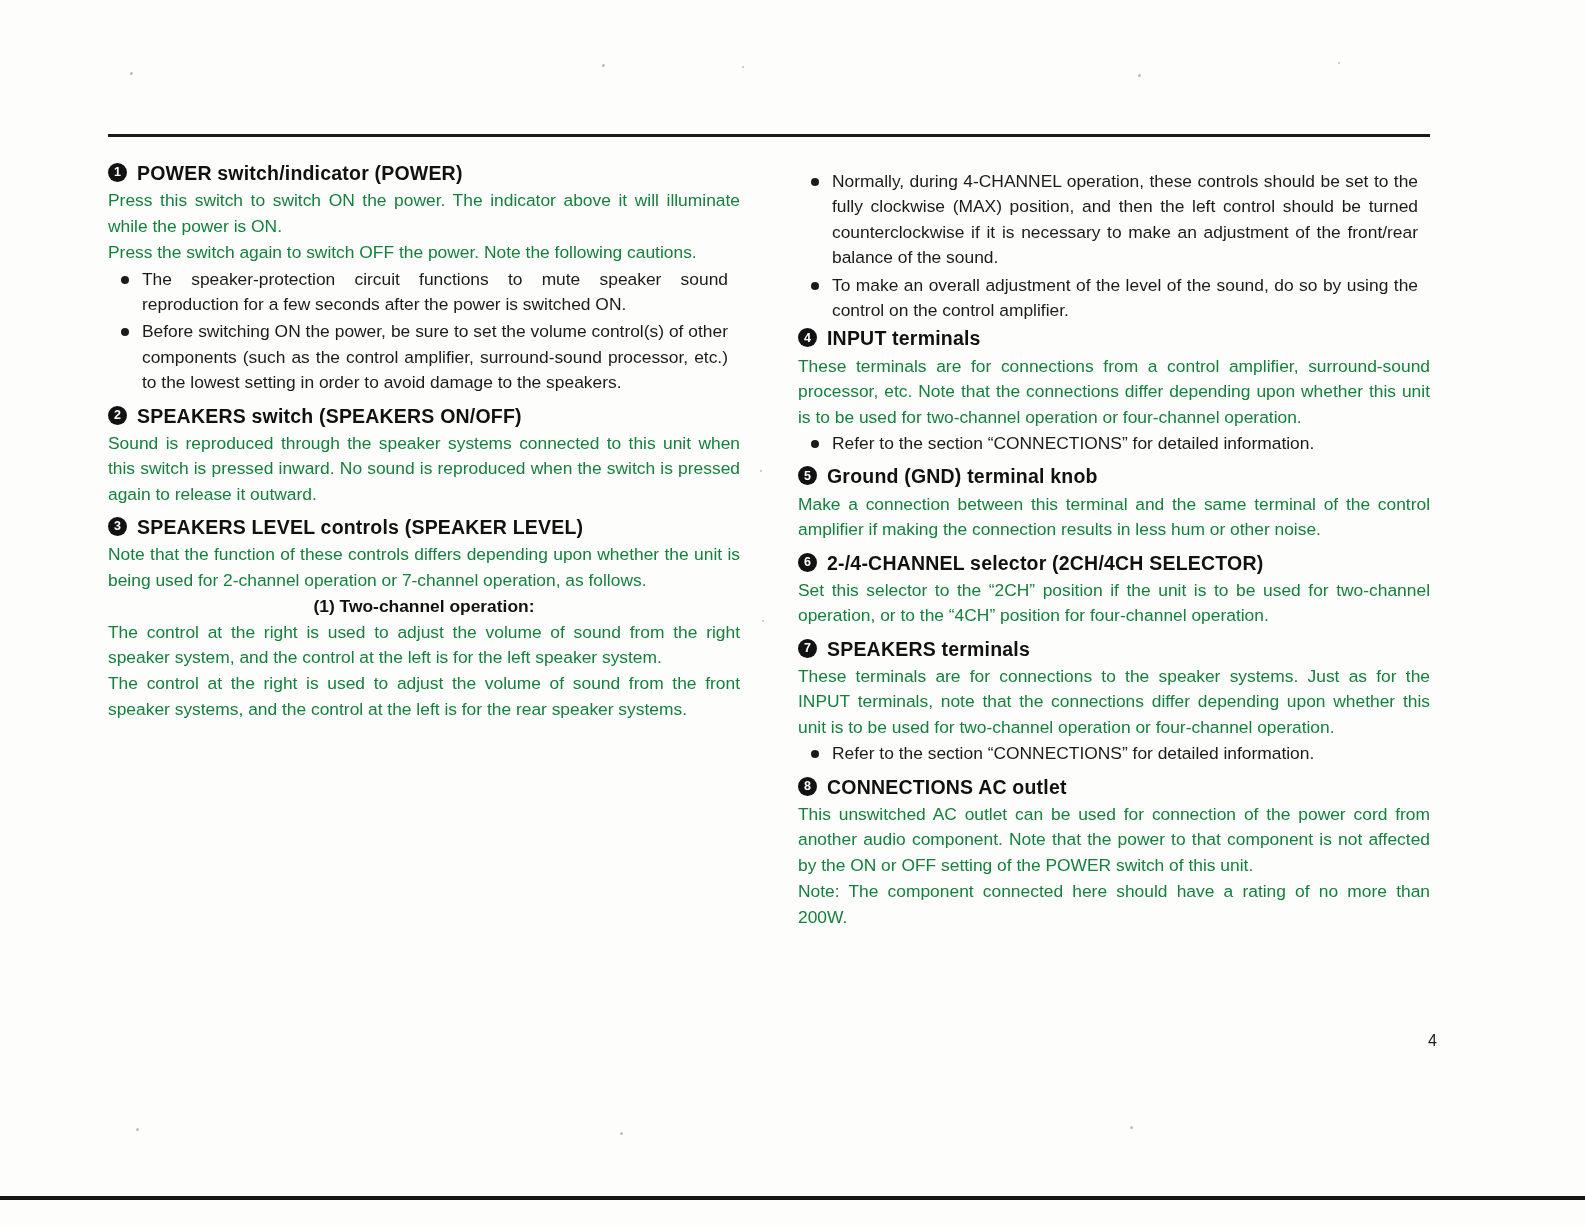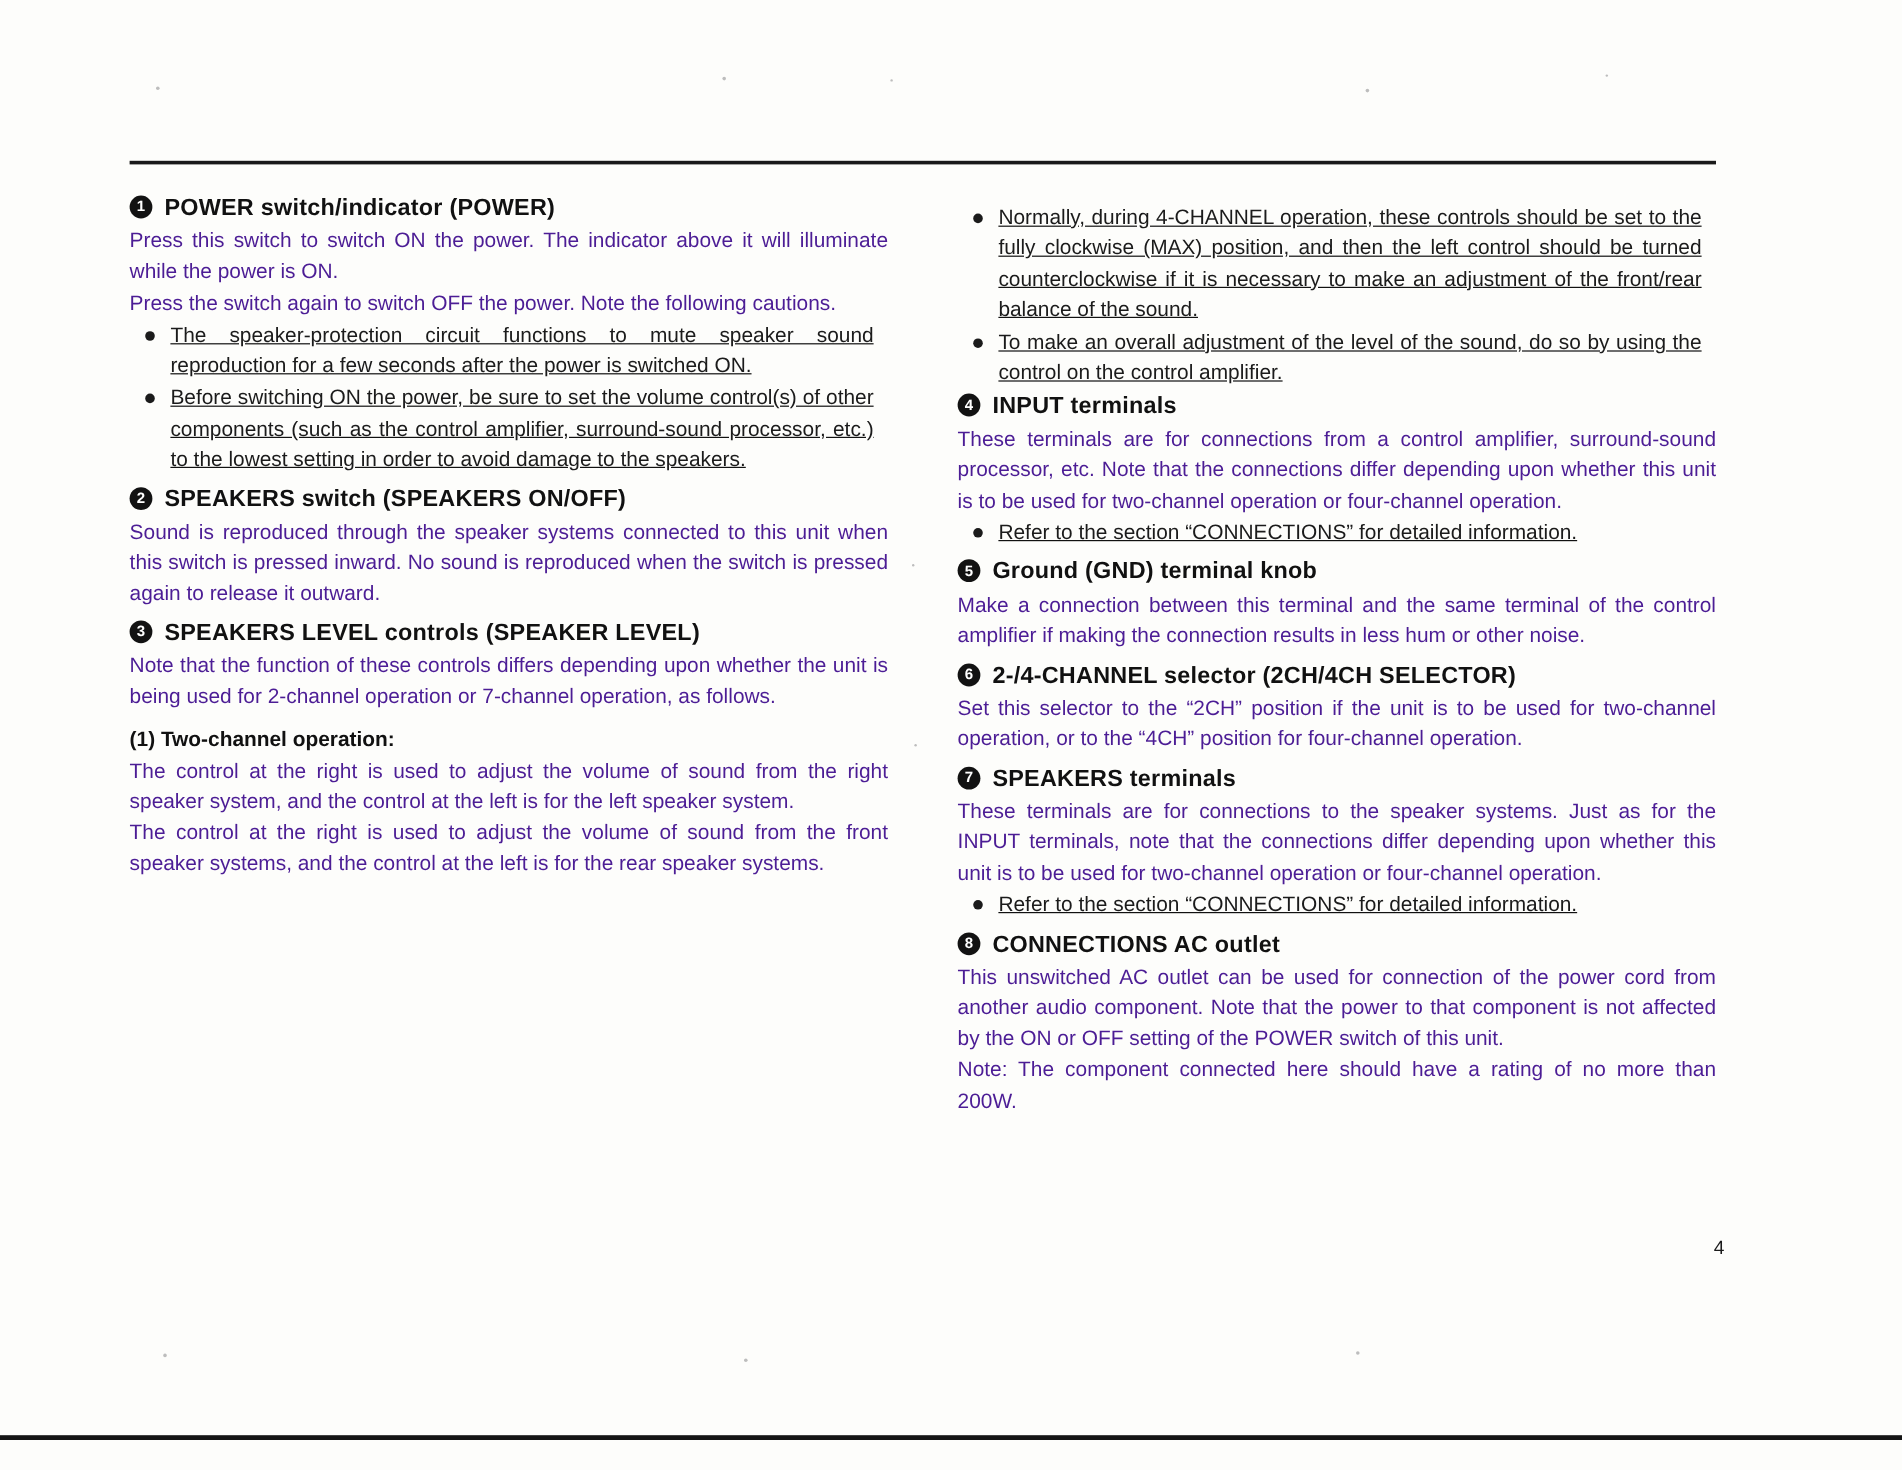--- a/index.html
+++ b/index.html
@@ -77,33 +77,33 @@
     font-family: "Liberation Sans", sans-serif;
     line-height: 1;
     margin-top: 3px;
   }
   p.body {
     font-size: 17.4px;
     line-height: 1.46;
     margin: 0 0 1px 0;
     text-align: justify;
     text-justify: inter-word;
-    color: #4c1d95;
+    color: #15803d;
   }
   p.subhead {
     font-size: 17.4px;
     font-weight: bold;
-    margin: 11px 0 1px 0;
+    margin: 1px 0 1px 0;
     line-height: 1.4;
+    text-align: center;
   }
   ul.bullets {
     list-style: none;
     margin: 1px 12px 2px 0;
     padding: 0;
-    text-decoration: underline;
   }
   ul.bullets li {
     position: relative;
     padding-left: 34px;
     font-size: 17.4px;
     line-height: 1.46;
     margin-bottom: 2px;
     text-align: justify;
     text-justify: inter-word;
     color: #1b1b1b;

